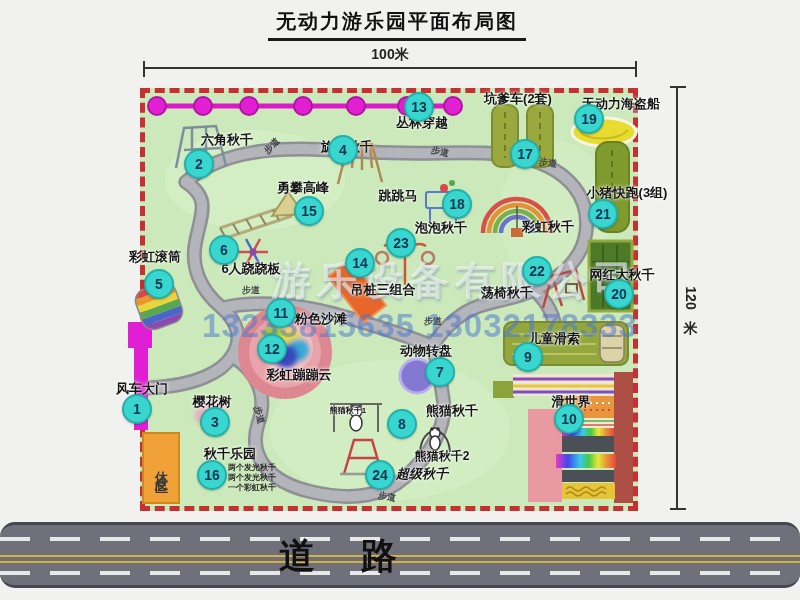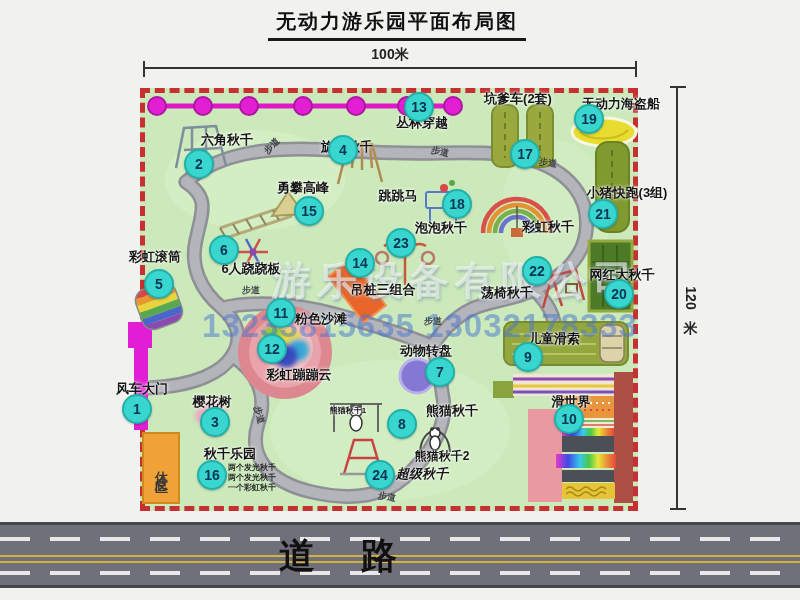--- a/index.html
+++ b/index.html
@@ -37,21 +37,21 @@
   .lbl{position:absolute;transform:translate(-50%,-50%);font-size:13px;font-weight:bold;color:#151515;
        white-space:nowrap;text-shadow:0 0 2px #fff,0 0 4px rgba(255,255,255,.85);z-index:4;}
   .badge{position:absolute;transform:translate(-50%,-50%);width:26px;height:26px;border-radius:50%;
        background:#38d6cf;border:2px solid #21b1aa;color:#0b3752;display:flex;align-items:center;
        justify-content:center;font-size:14px;font-weight:bold;z-index:5;box-shadow:0 1px 2px rgba(0,0,0,.25);}
   .notes{position:absolute;font-size:8px;font-weight:bold;line-height:10px;color:#2a2a2a;
        white-space:nowrap;z-index:4;}
   .walk{position:absolute;font-size:9px;font-weight:bold;color:#3e3e45;white-space:nowrap;z-index:4;}
   
   #road{position:absolute;left:0;top:522px;width:800px;height:66px;box-sizing:border-box;
-       background:#70707b;border-top:3px solid #46464f;border-bottom:3px solid #46464f;z-index:6;}
+       background:#70707b;border-top:3px solid #46464f;border-bottom:3px solid #46464f;z-index:6;border-radius:15px;}
   .lane-dash{position:absolute;left:0;right:0;height:4px;
        background:repeating-linear-gradient(90deg,#e8e8e8 0 30px,transparent 30px 50px);}
   #lane-top{top:12px;} #lane-bottom{top:46px;}
   #lane-center{position:absolute;left:0;right:0;top:30px;height:4px;
        border-top:2px solid #d4b23e;border-bottom:2px solid #d4b23e;}
   #road-label{position:absolute;left:340px;top:31px;transform:translate(-50%,-50%);
        font-size:36px;font-weight:bold;color:#101010;word-spacing:28px;letter-spacing:4px;white-space:nowrap;}
 </style>
 </head>
 <body>

